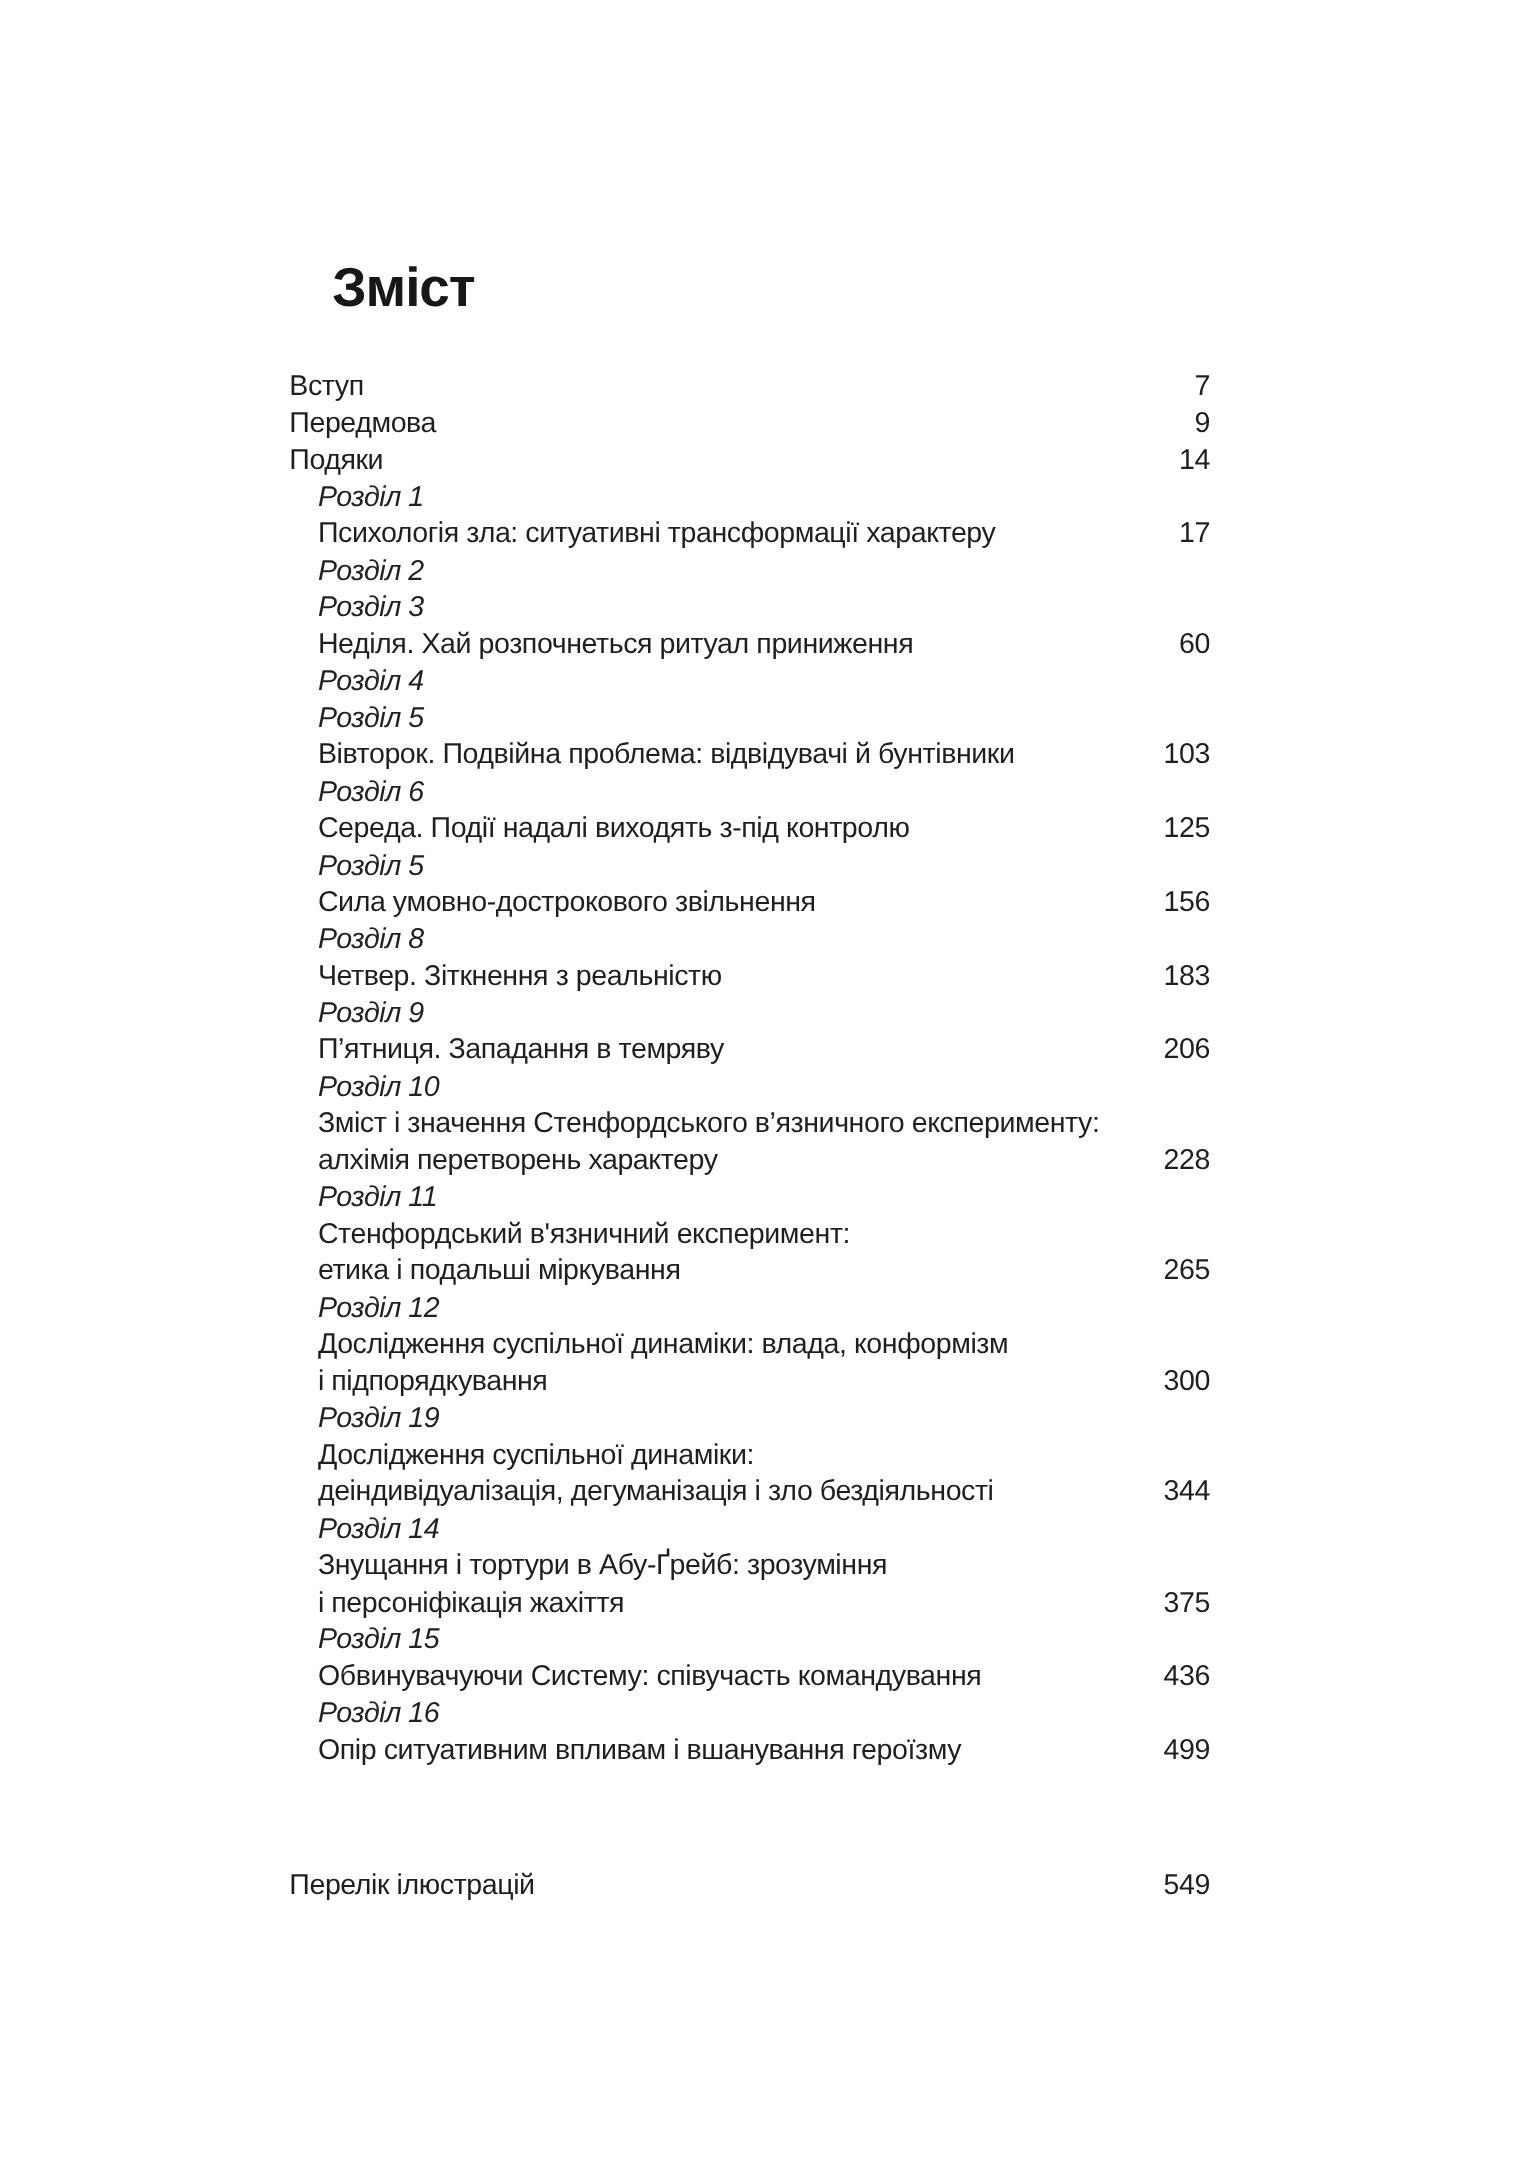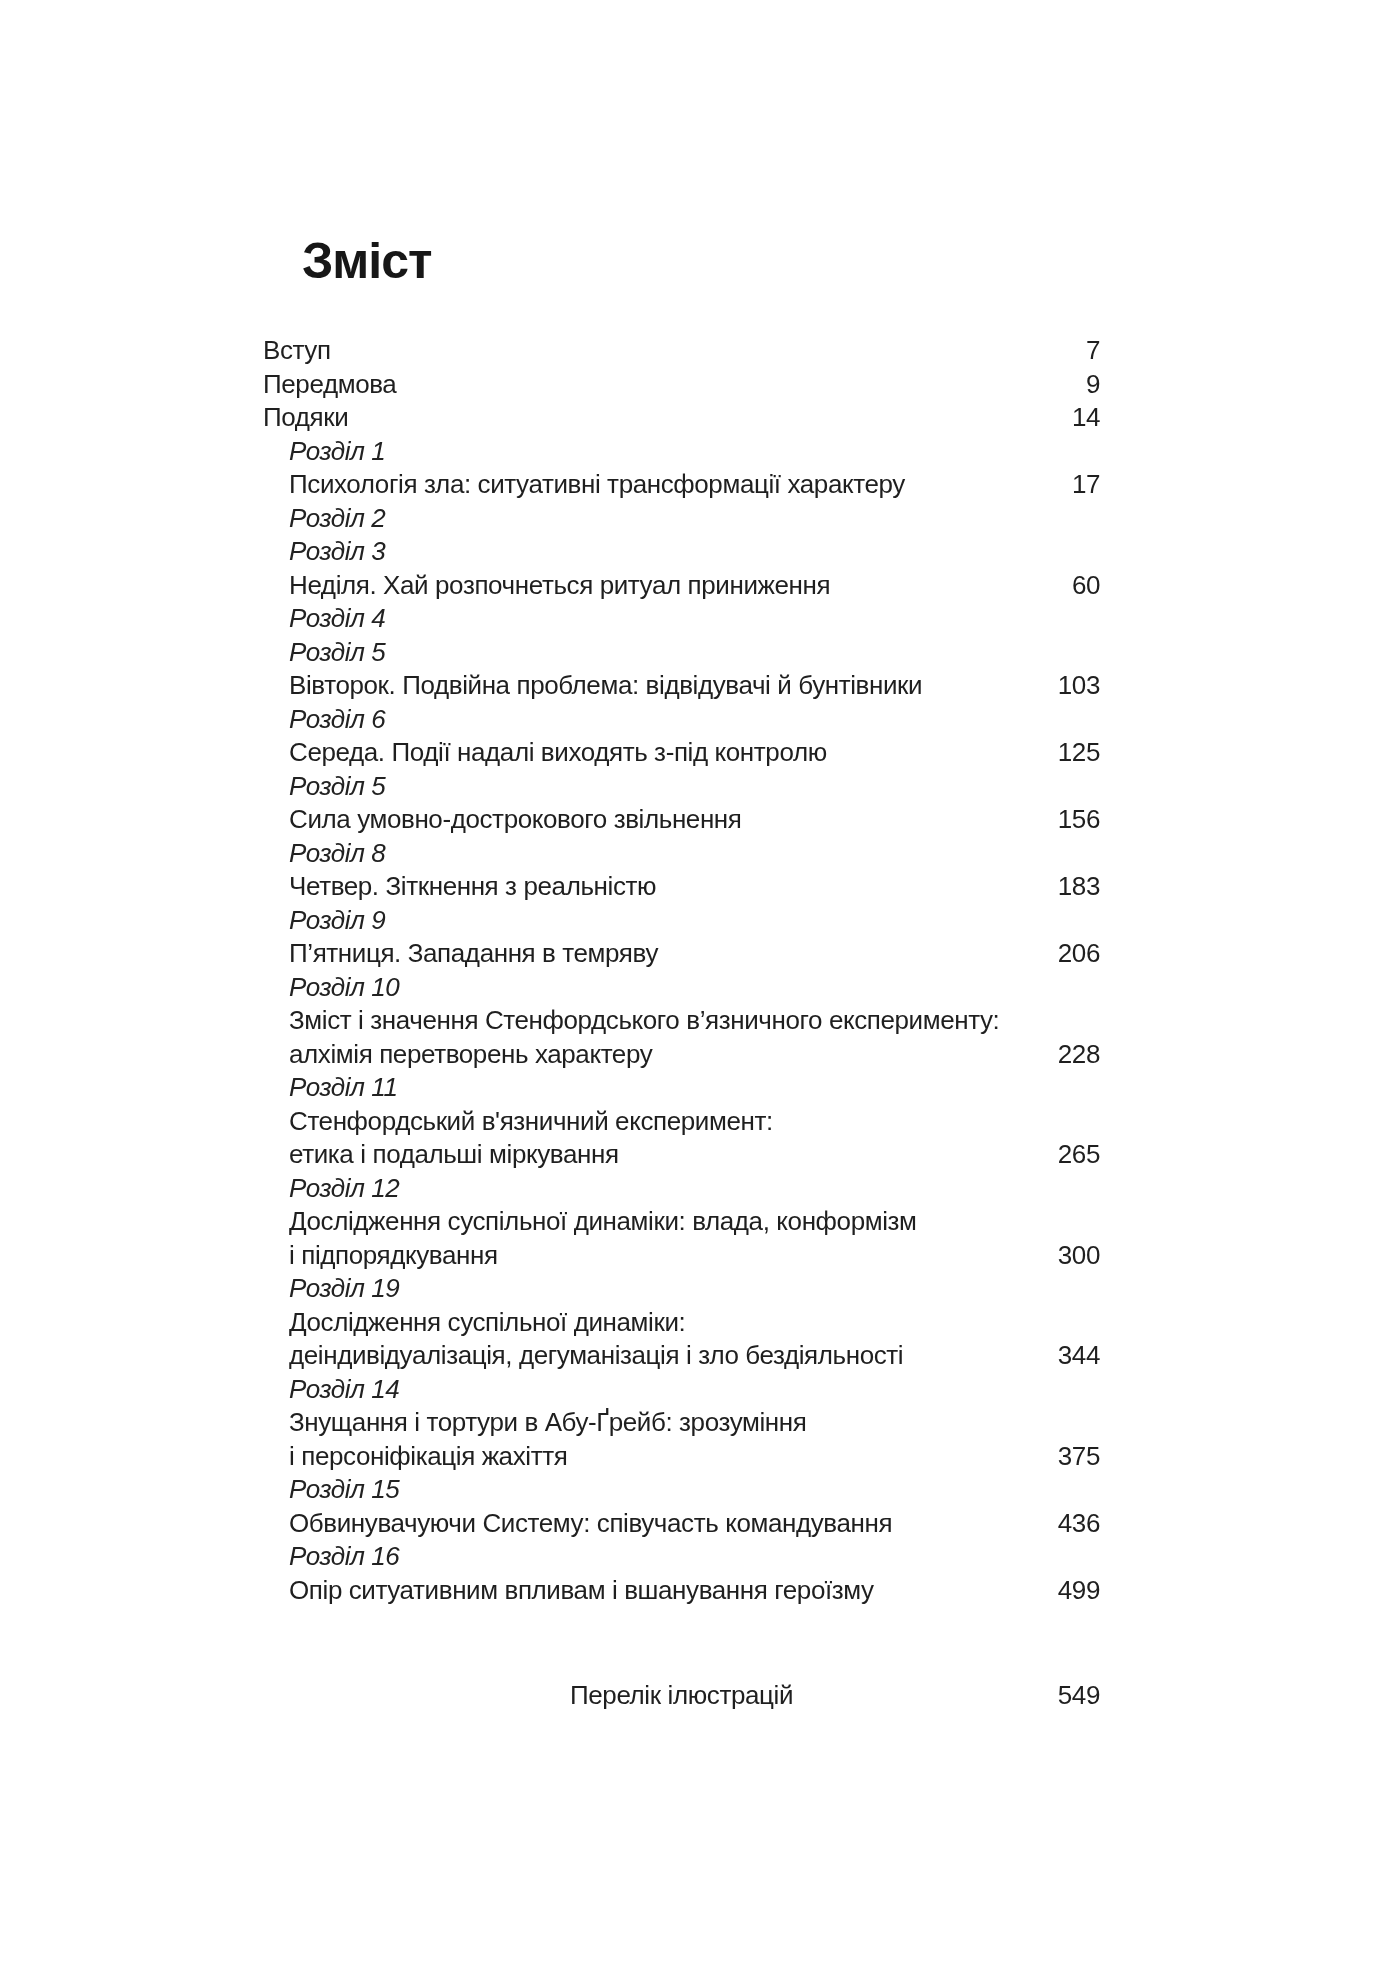--- a/index.html
+++ b/index.html
@@ -45,21 +45,21 @@
   }
   .toc-page {
     position: absolute;
     right: 0;
     top: 0;
     line-height: 33.5px;
     font-style: normal;
     font-weight: normal;
     color: #1f1f1f;
   }
-  .toc-row.gap { margin-top: 72px; text-align: center; }
+  .toc-row.gap { margin-top: 90px; }
 </style>
 </head>
 <body>
 
 <div class="page">
   <div class="page-title">Зміст</div>
 
   <div class="toc">
       <div class="toc-row plain">
     <span class="toc-label">Вступ</span>

